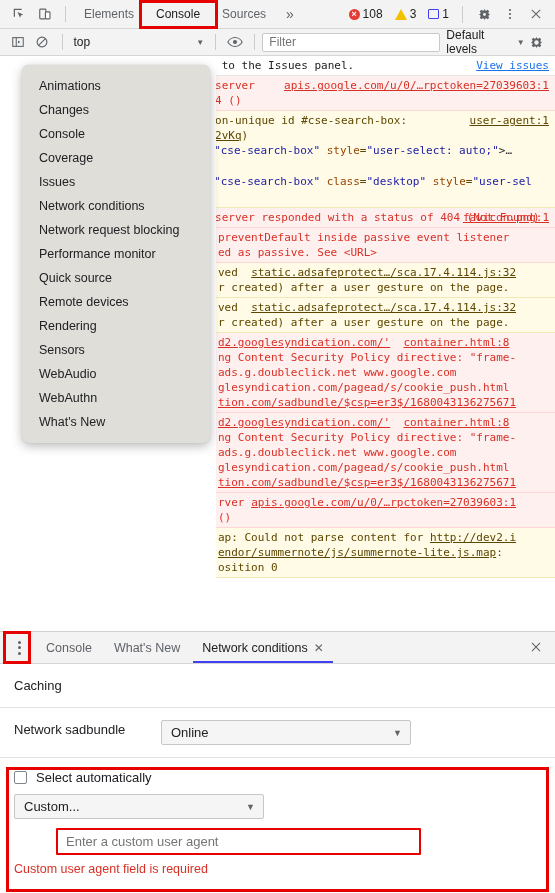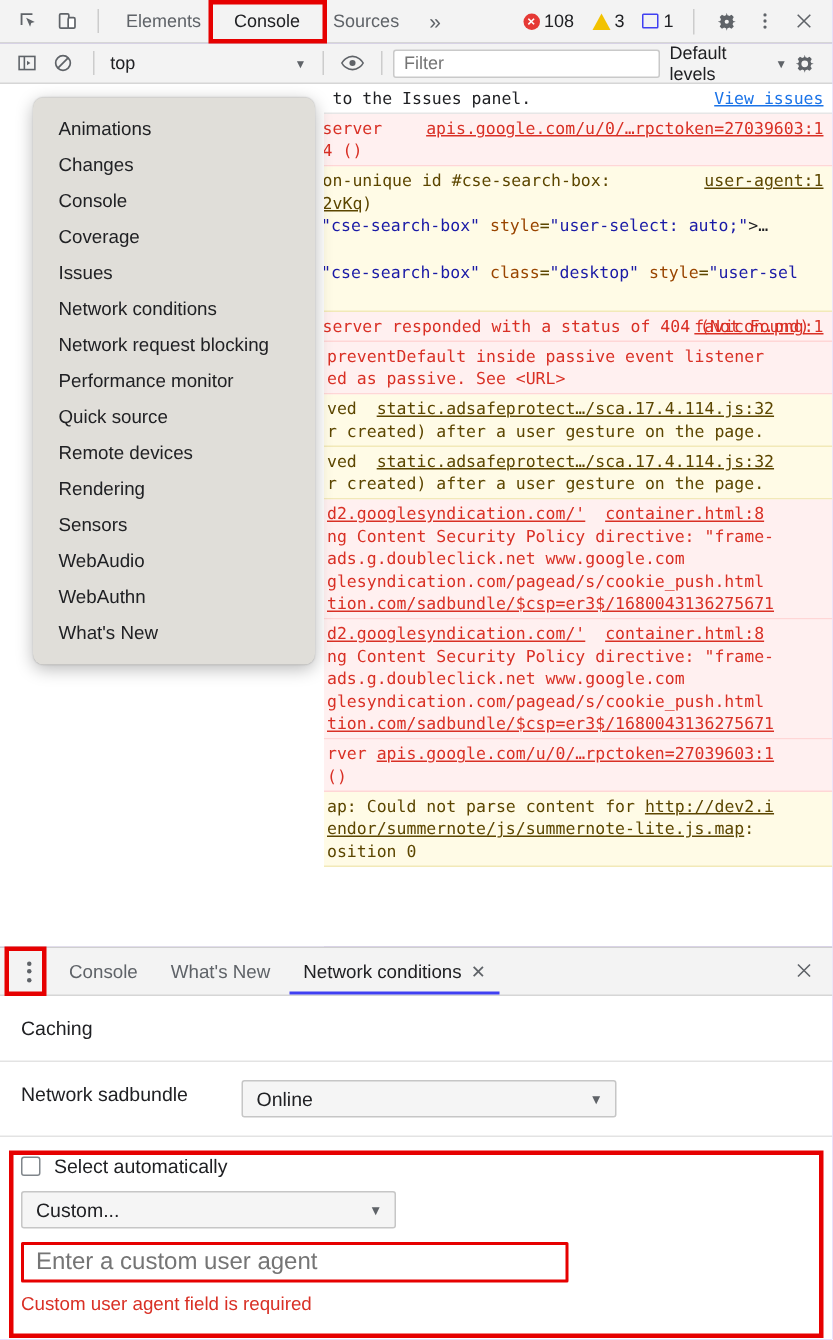--- a/index.html
+++ b/index.html
@@ -202,23 +202,24 @@
     background:#f5f5f5;
     display:flex; align-items:center; justify-content:space-between;
     padding:0 8px 0 9px;
     font-size:13px; color:#202124;
     font-family:"Liberation Sans", sans-serif;
   }
   .sel .caret { font-size:9px; color:#5f6368;}
   .ua-input {
     width:365px; height:27px;
     border:2px solid #e60000; border-radius:1px;
-    background:#fff; font-size:16px; color:#9aa0a6;
+    background:#fff; font-size:13px; color:#9aa0a6;
     padding:0 8px; font-family:"Liberation Sans", sans-serif;
     display:block;
+    margin-left:42px;
   }
   .ua-error { color:#d93025; font-size:12.5px; font-family:"Liberation Sans", sans-serif; margin-top:7px;}
   .stack-gap { margin-top:9px; }
 </style>
 </head>
 <body>
 
 <div class="app">
 
   <div class="toolbar">

